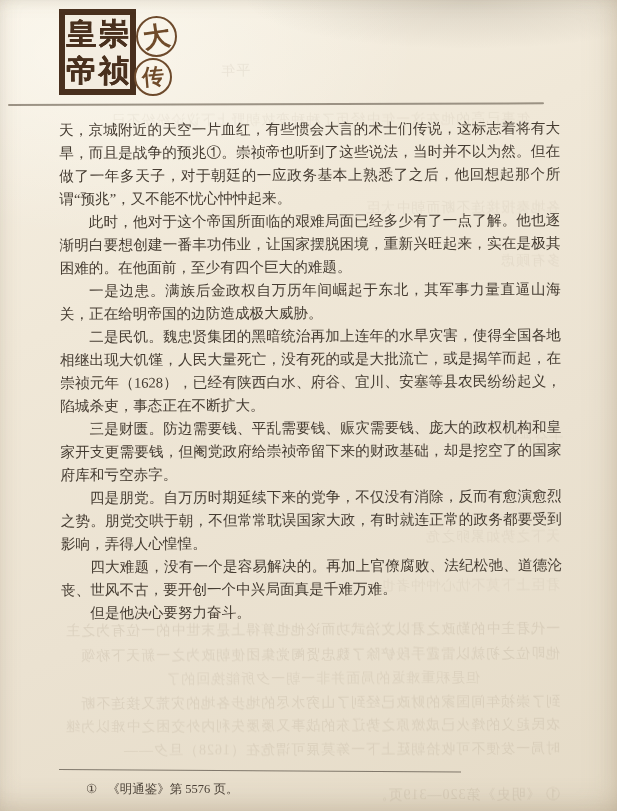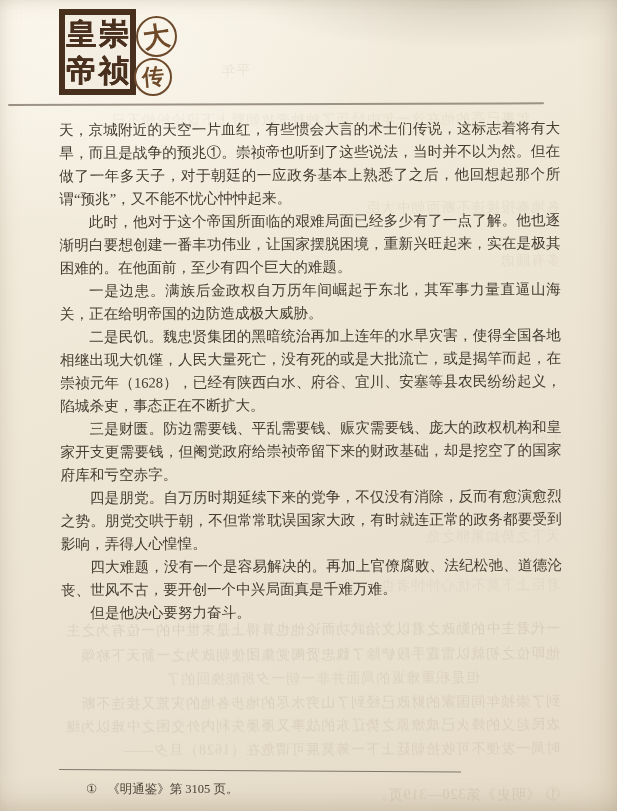--- a/index.html
+++ b/index.html
@@ -136,16 +136,16 @@
     <p>二是民饥。魏忠贤集团的黑暗统治再加上连年的水旱灾害，使得全国各地相继出现大饥馑，人民大量死亡，没有死的或是大批流亡，或是揭竿而起，在崇祯元年（1628），已经有陕西白水、府谷、宜川、安塞等县农民纷纷起义，陷城杀吏，事态正在不断扩大。</p>
     <p>三是财匮。防边需要钱、平乱需要钱、赈灾需要钱、庞大的政权机构和皇家开支更需要钱，但阉党政府给崇祯帝留下来的财政基础，却是挖空了的国家府库和亏空赤字。</p>
     <p>四是朋党。自万历时期延续下来的党争，不仅没有消除，反而有愈演愈烈之势。朋党交哄于朝，不但常常耽误国家大政，有时就连正常的政务都要受到影响，弄得人心惶惶。</p>
     <p>四大难题，没有一个是容易解决的。再加上官僚腐败、法纪松弛、道德沦丧、世风不古，要开创一个中兴局面真是千难万难。</p>
     <p>但是他决心要努力奋斗。</p>
   </main>
 
   <div class="foot-rule"></div>
   <div class="footnote">
     <span>①</span>
-    <span>《明通鉴》第 3105 页。</span>
+    <span>《明通鉴》第 5576 页。</span>
   </div>
 
 </div>
 
 </body></html>

